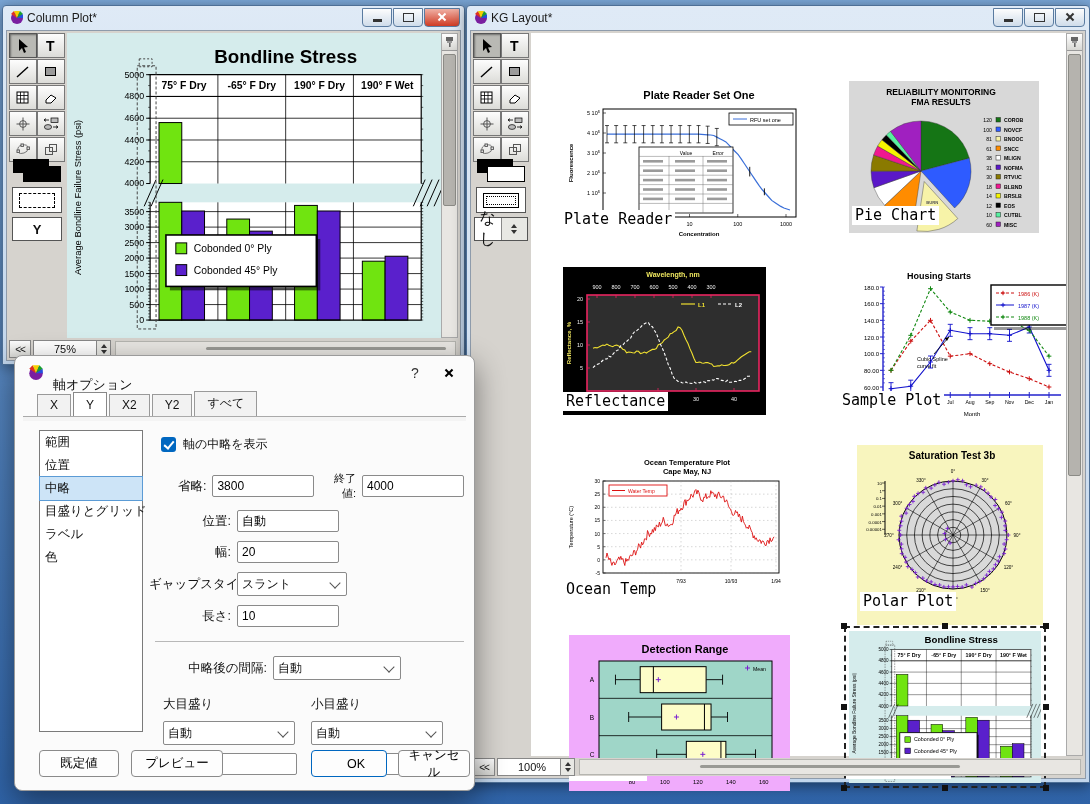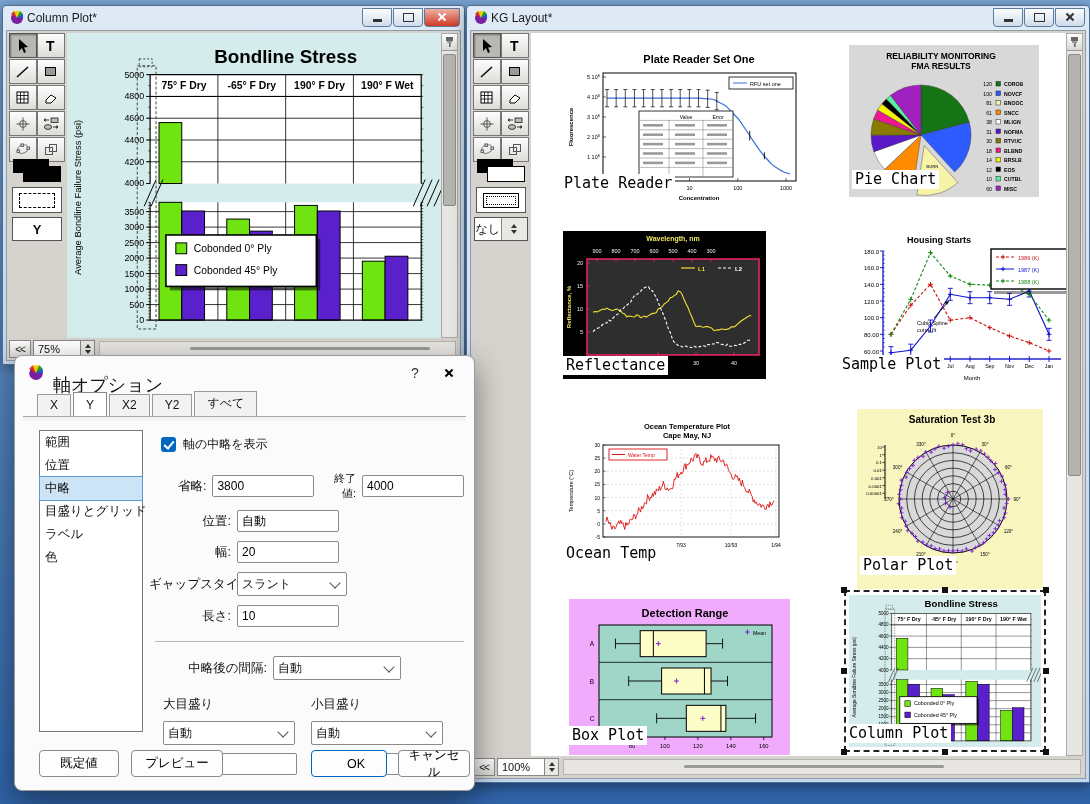--- a/index.html
+++ b/index.html
@@ -32,50 +32,50 @@
   .swatch{width:52px;height:26px;position:relative;}
   .swatch .s1{position:absolute;left:2px;top:2px;width:36px;height:14px;background:#000;}
   .swatch .s2{position:absolute;left:12px;top:9px;width:36px;height:14px;background:#000;border:1px solid #000;}
   .swatch.kg .s2{background:#fff;}
   .framebtn{width:48px;height:24px;background:#fff;border:1px solid #555;display:flex;align-items:center;justify-content:center;}
   .framebtn .inner{width:34px;height:13px;border:1.5px solid #000;background:#fff;}
   .framebtn .inner.dotted{border:1px solid #000;outline:1px dotted #000;outline-offset:-4px;}
   .ybtn{width:48px;height:22px;background:#fff;border:1px solid #555;font-weight:bold;font-size:13px;
         display:flex;align-items:center;justify-content:center;}
   .nashi{width:52px;height:22px;background:#fff;border:1px solid #555;display:flex;align-items:center;}
-  .nashi span{flex:1;text-align:center;font-size:12px;}
+  .nashi span{flex:1;text-align:center;font-size:16px;}
   .spin{width:13px;height:100%;border-left:1px solid #888;display:flex;flex-direction:column;align-items:center;justify-content:center;gap:2px;background:#e8e8e4;}
   .spin i{width:0;height:0;border-left:3px solid transparent;border-right:3px solid transparent;}
   .spin .up{border-bottom:4px solid #333;} .spin .dn{border-top:4px solid #333;}
   
   .page{position:absolute;}
   .page.cyan{background:#d5ecec;}
   .vscroll{position:absolute;top:2px;bottom:22px;right:2px;width:15px;background:#e8e6e2;border:1px solid #aaa;}
   .pinbtn{position:absolute;top:0;left:0;right:0;height:16px;background:linear-gradient(180deg,#fff,#d8d8d4);border-bottom:1px solid #999;
           display:flex;align-items:center;justify-content:center;}
   .vthumb{position:absolute;left:1px;right:1px;background:#b5b3ae;border:1px solid #8b8b86;border-radius:2px;}
   .bottombar{position:absolute;left:2px;right:2px;bottom:2px;height:18px;background:#d6d3ce;display:flex;align-items:center;gap:2px;}
   .zoomgrp{display:flex;align-items:center;border:1px solid #888;background:#fff;height:16px;}
   .btn-ll{width:20px;height:16px;background:linear-gradient(180deg,#fdfdfd,#d8d8d4);border:1px solid #888;
           display:flex;align-items:center;justify-content:center;font-size:10px;letter-spacing:-1px;}
-  .zoomval{width:42px;font-size:11px;padding-left:4px;}
+  .zoomval{width:42px;font-size:11px;padding-left:20px;}
   .hscroll{flex:1;height:14px;background:#e8e6e2;border:1px solid #b5b5b0;position:relative;margin:0 2px;}
   .hthumb{position:absolute;top:5px;height:3px;background:#9a9a95;border-radius:2px;}
   
   #kg-canvas{background:#fff;}
-  .thumb{position:absolute;}
+  .thumb{position:absolute;margin-top:36px;}
   .badge{position:absolute;background:#fff;color:#000;font-family:"DejaVu Sans Mono",monospace;
          font-size:15px;padding:0 3px;line-height:19px;white-space:nowrap;}
   .thumb.selected{outline:2px dashed #222;outline-offset:3px;}
   .handle{position:absolute;width:6px;height:6px;background:#111;}
   
   #axis-dialog{position:absolute;left:14px;top:355px;width:459px;height:434px;background:#fbfbfb;
                border:1px solid #9b9b9b;border-radius:8px;box-shadow:0 10px 30px rgba(0,0,0,.45);z-index:50;}
   .dlg-titlebar{height:34px;display:flex;align-items:center;padding:0 12px 0 12px;gap:8px;}
-  .dlg-title{flex:1;font-size:18px;margin-top:24px;}
+  .dlg-title{flex:1;font-size:13px;margin-top:24px;}
   .dlg-help,.dlg-close{width:26px;height:24px;display:flex;align-items:center;justify-content:center;font-size:14px;color:#333;border-radius:4px;}
   .tabs{display:flex;margin-left:22px;align-items:flex-end;height:26px;}
   .tab{border:1px solid #999;border-bottom:none;background:#f2f2f2;padding:3px 12px 4px 12px;font-size:12px;margin-right:2px;}
   .tab.active{background:#fff;padding-top:5px;border-color:#888;position:relative;z-index:2;}
   .tabline{height:4px;border-top:1px solid #aaa;background:#f4f4f4;margin:0 8px 0 8px;}
   .dlg-list{position:absolute;left:24px;top:74px;width:102px;height:300px;border:1px solid #7a7a7a;background:#fff;font-size:12.5px;}
   .dlg-list div{padding:3px 5px;white-space:nowrap;}
   .dlg-list div.sel{background:#cde4f7;outline:1px solid #5b9bd5;}
   .dlg-panel{position:absolute;left:134px;top:70px;right:10px;}
   .chkrow{display:flex;align-items:center;gap:7px;margin:10px 0 18px 12px;}

